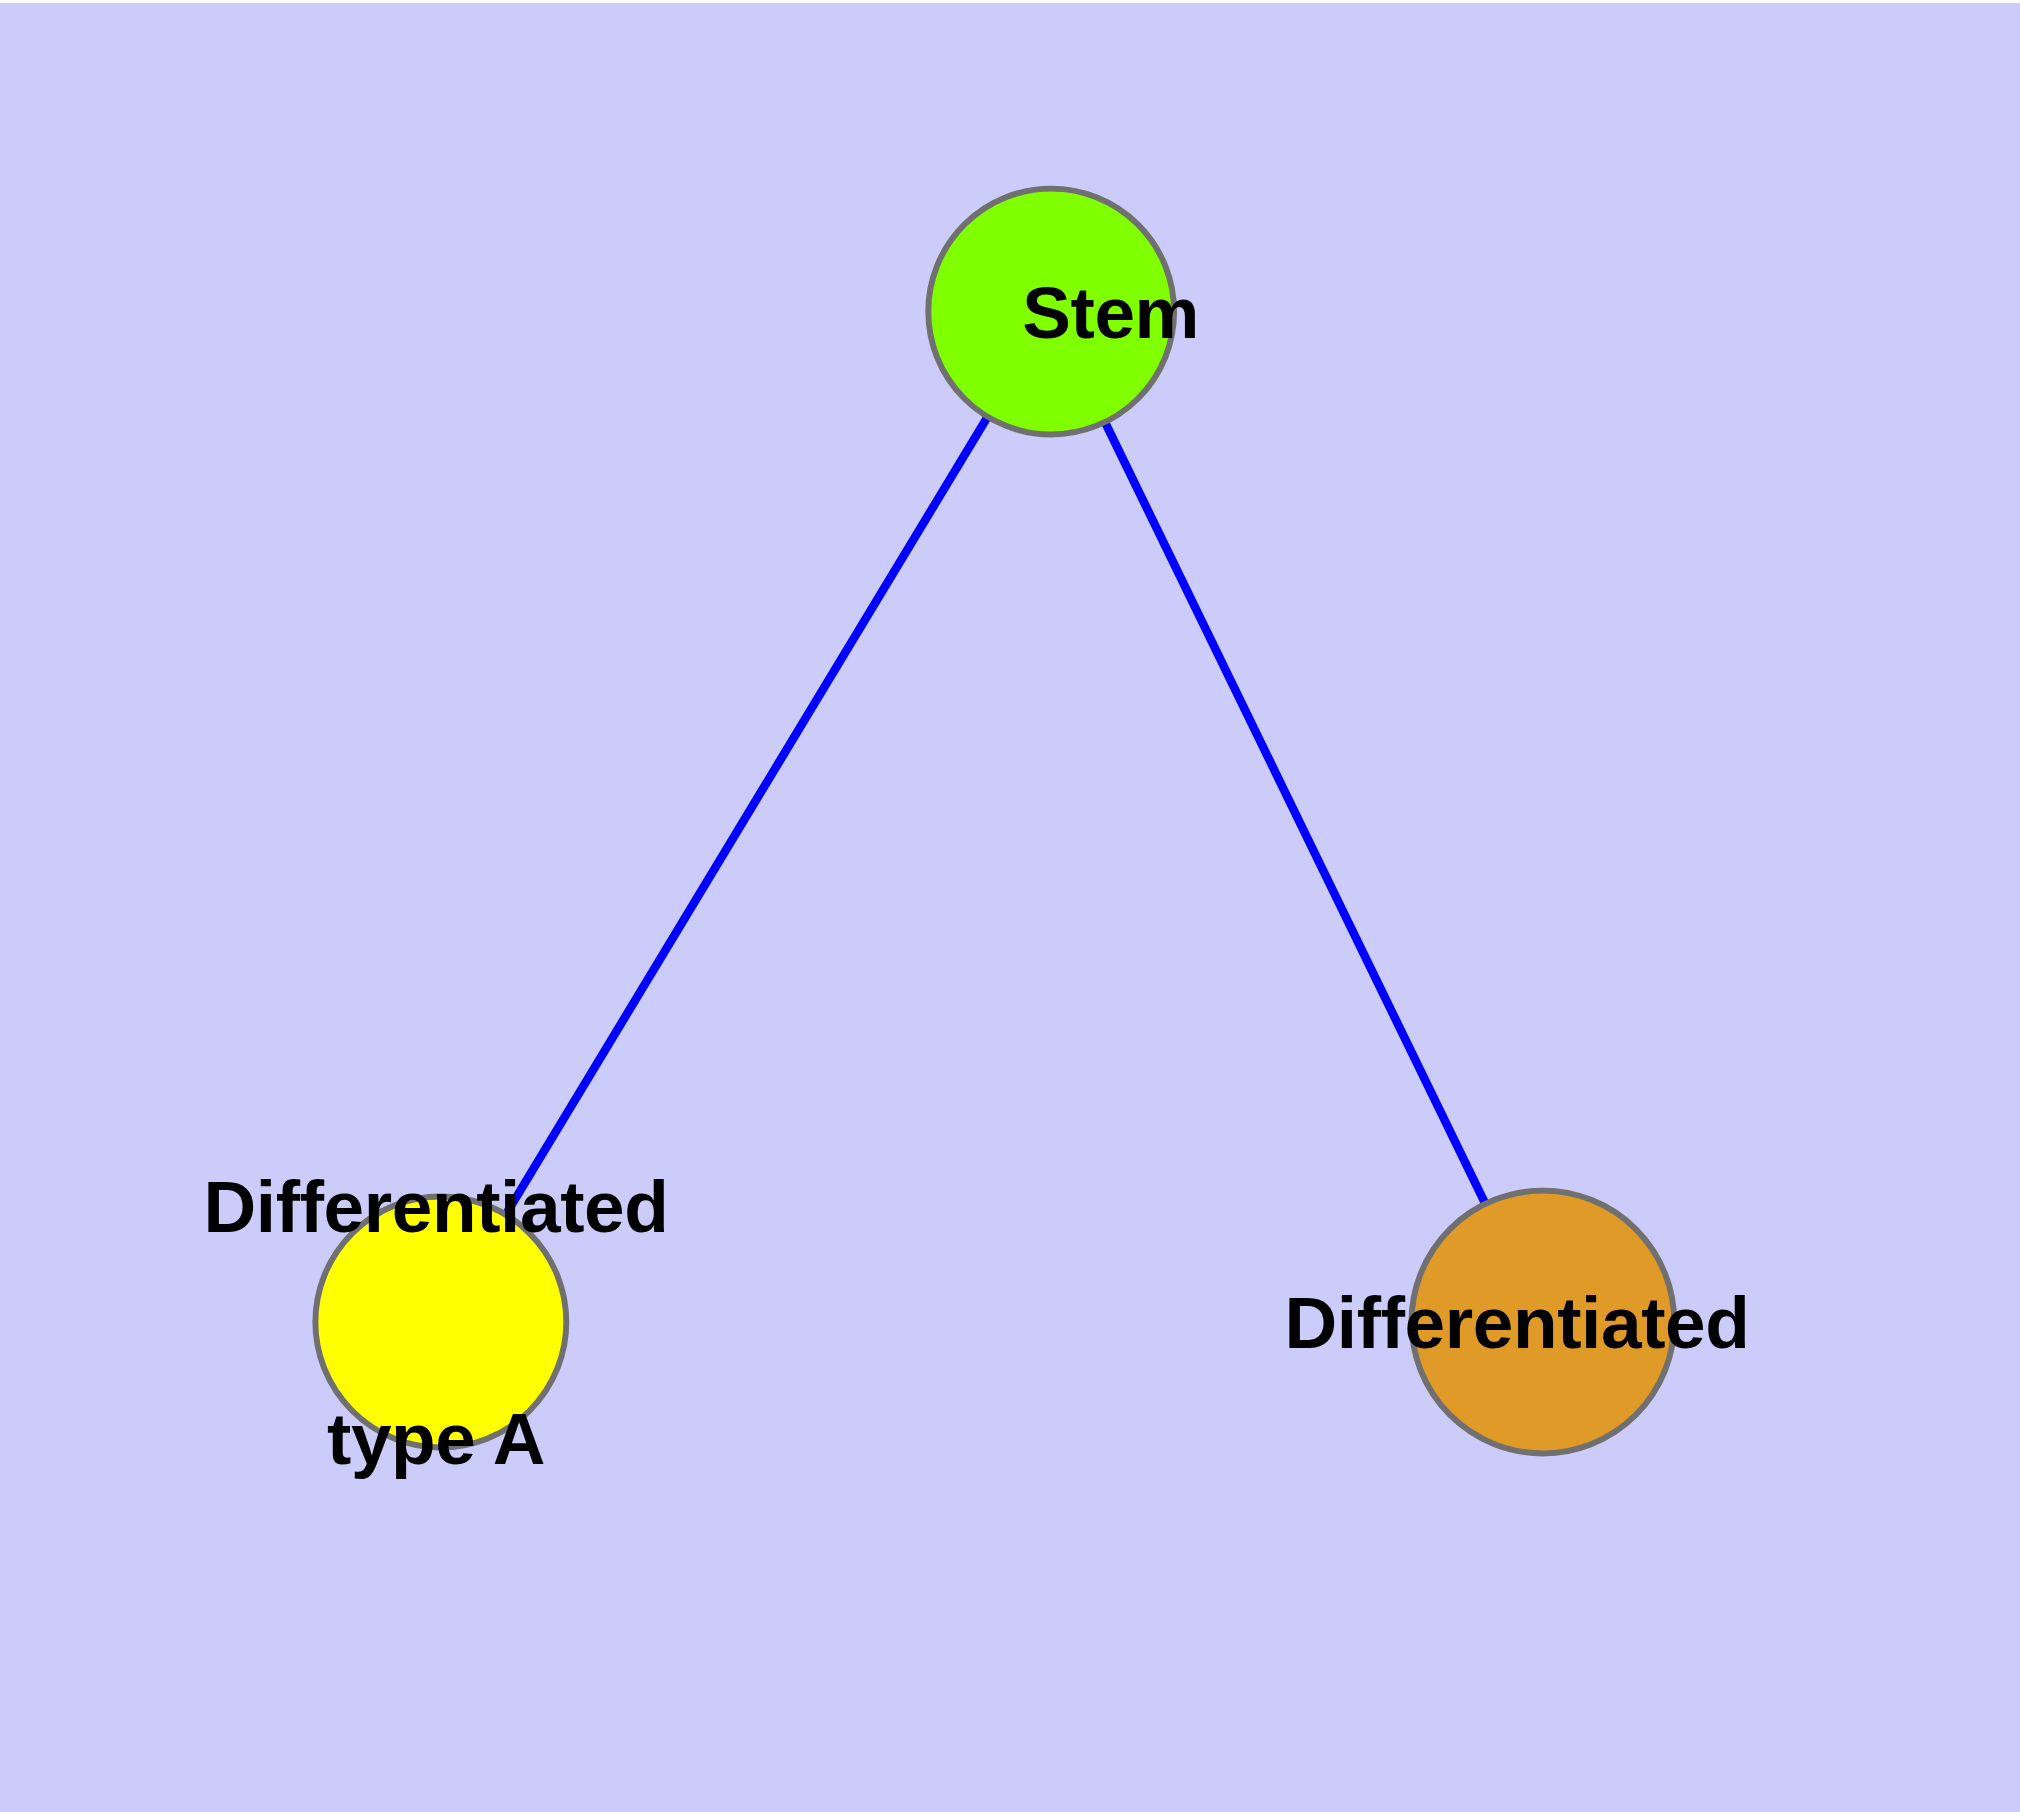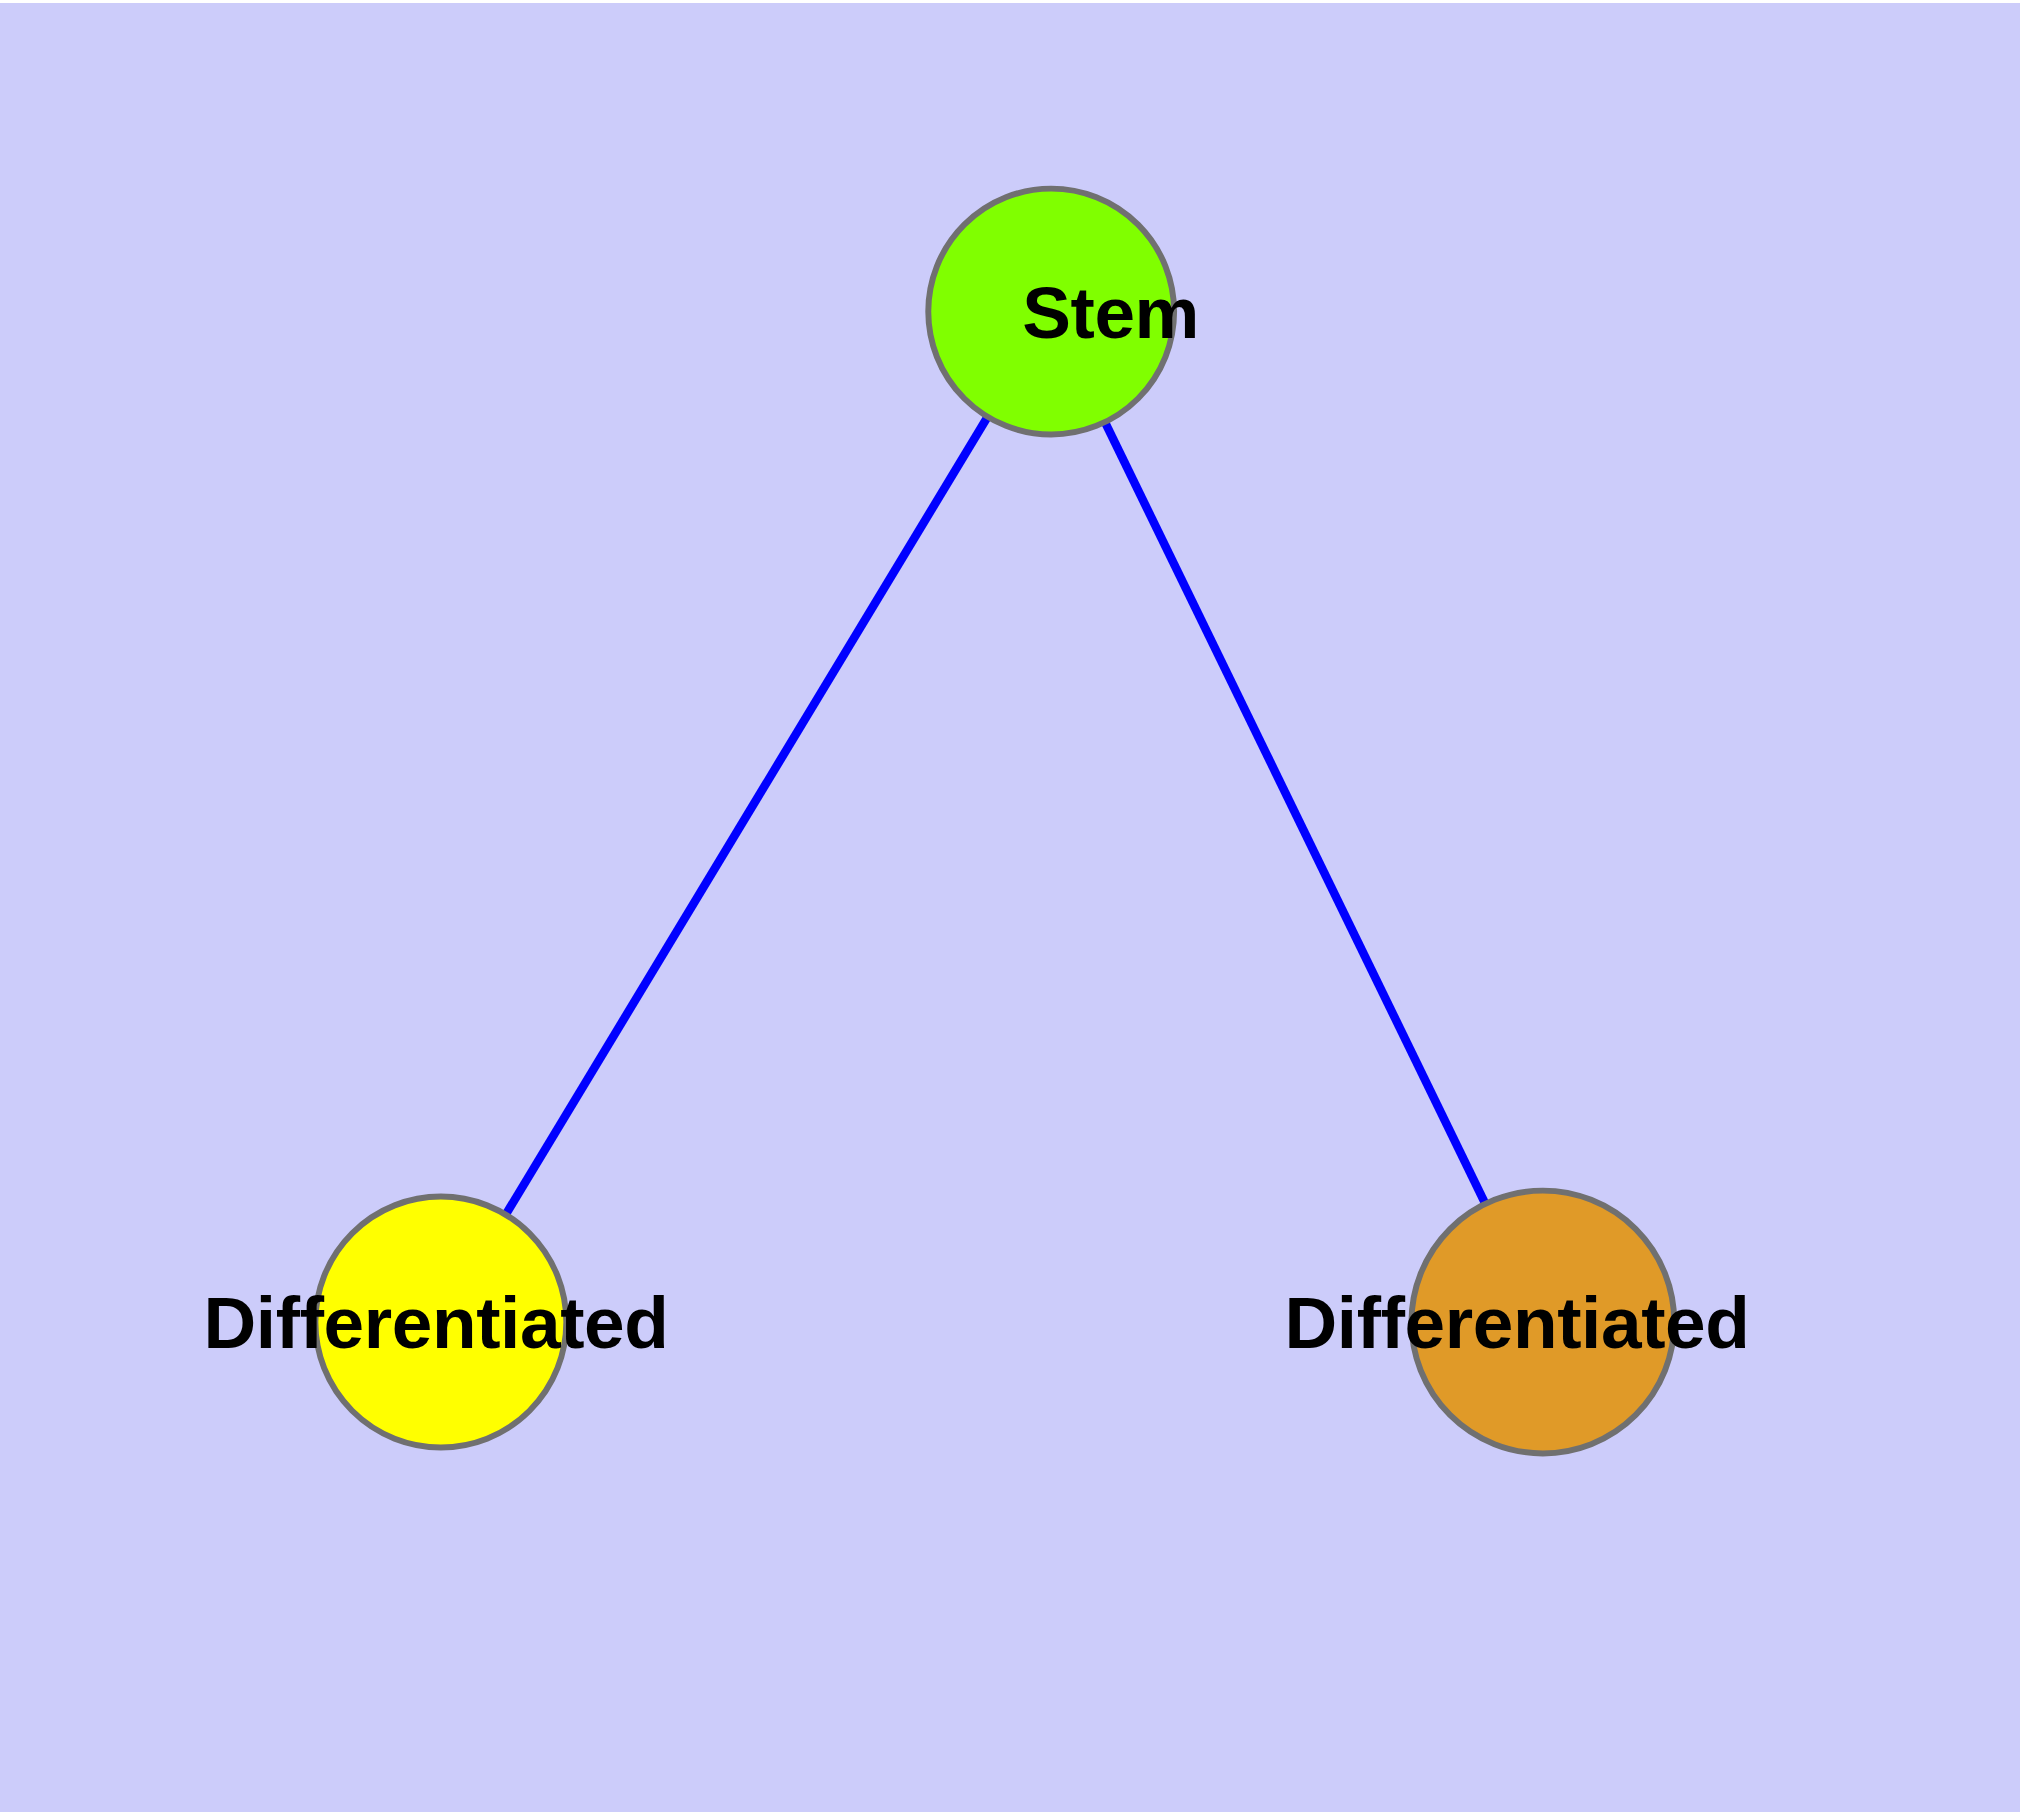--- a/index.html
+++ b/index.html
@@ -81,20 +81,21 @@
         <circle cx="1820" cy="1556" r="155" fill="#e09a28" stroke="#707070" stroke-width="7"></circle>
       </g>
     </svg>
 
     <div class="node-label" id="label-stem">
       <span>Stem</span>
     </div>
 
     <div class="node-label" id="label-type-a">
       <div>Differentiated</div>
+      <div>type A</div>
     </div>
 
     <div class="node-label" id="label-type-b">
       <div>Differentiated</div>
     </div>
 
   </div>
 </div>
 
 

